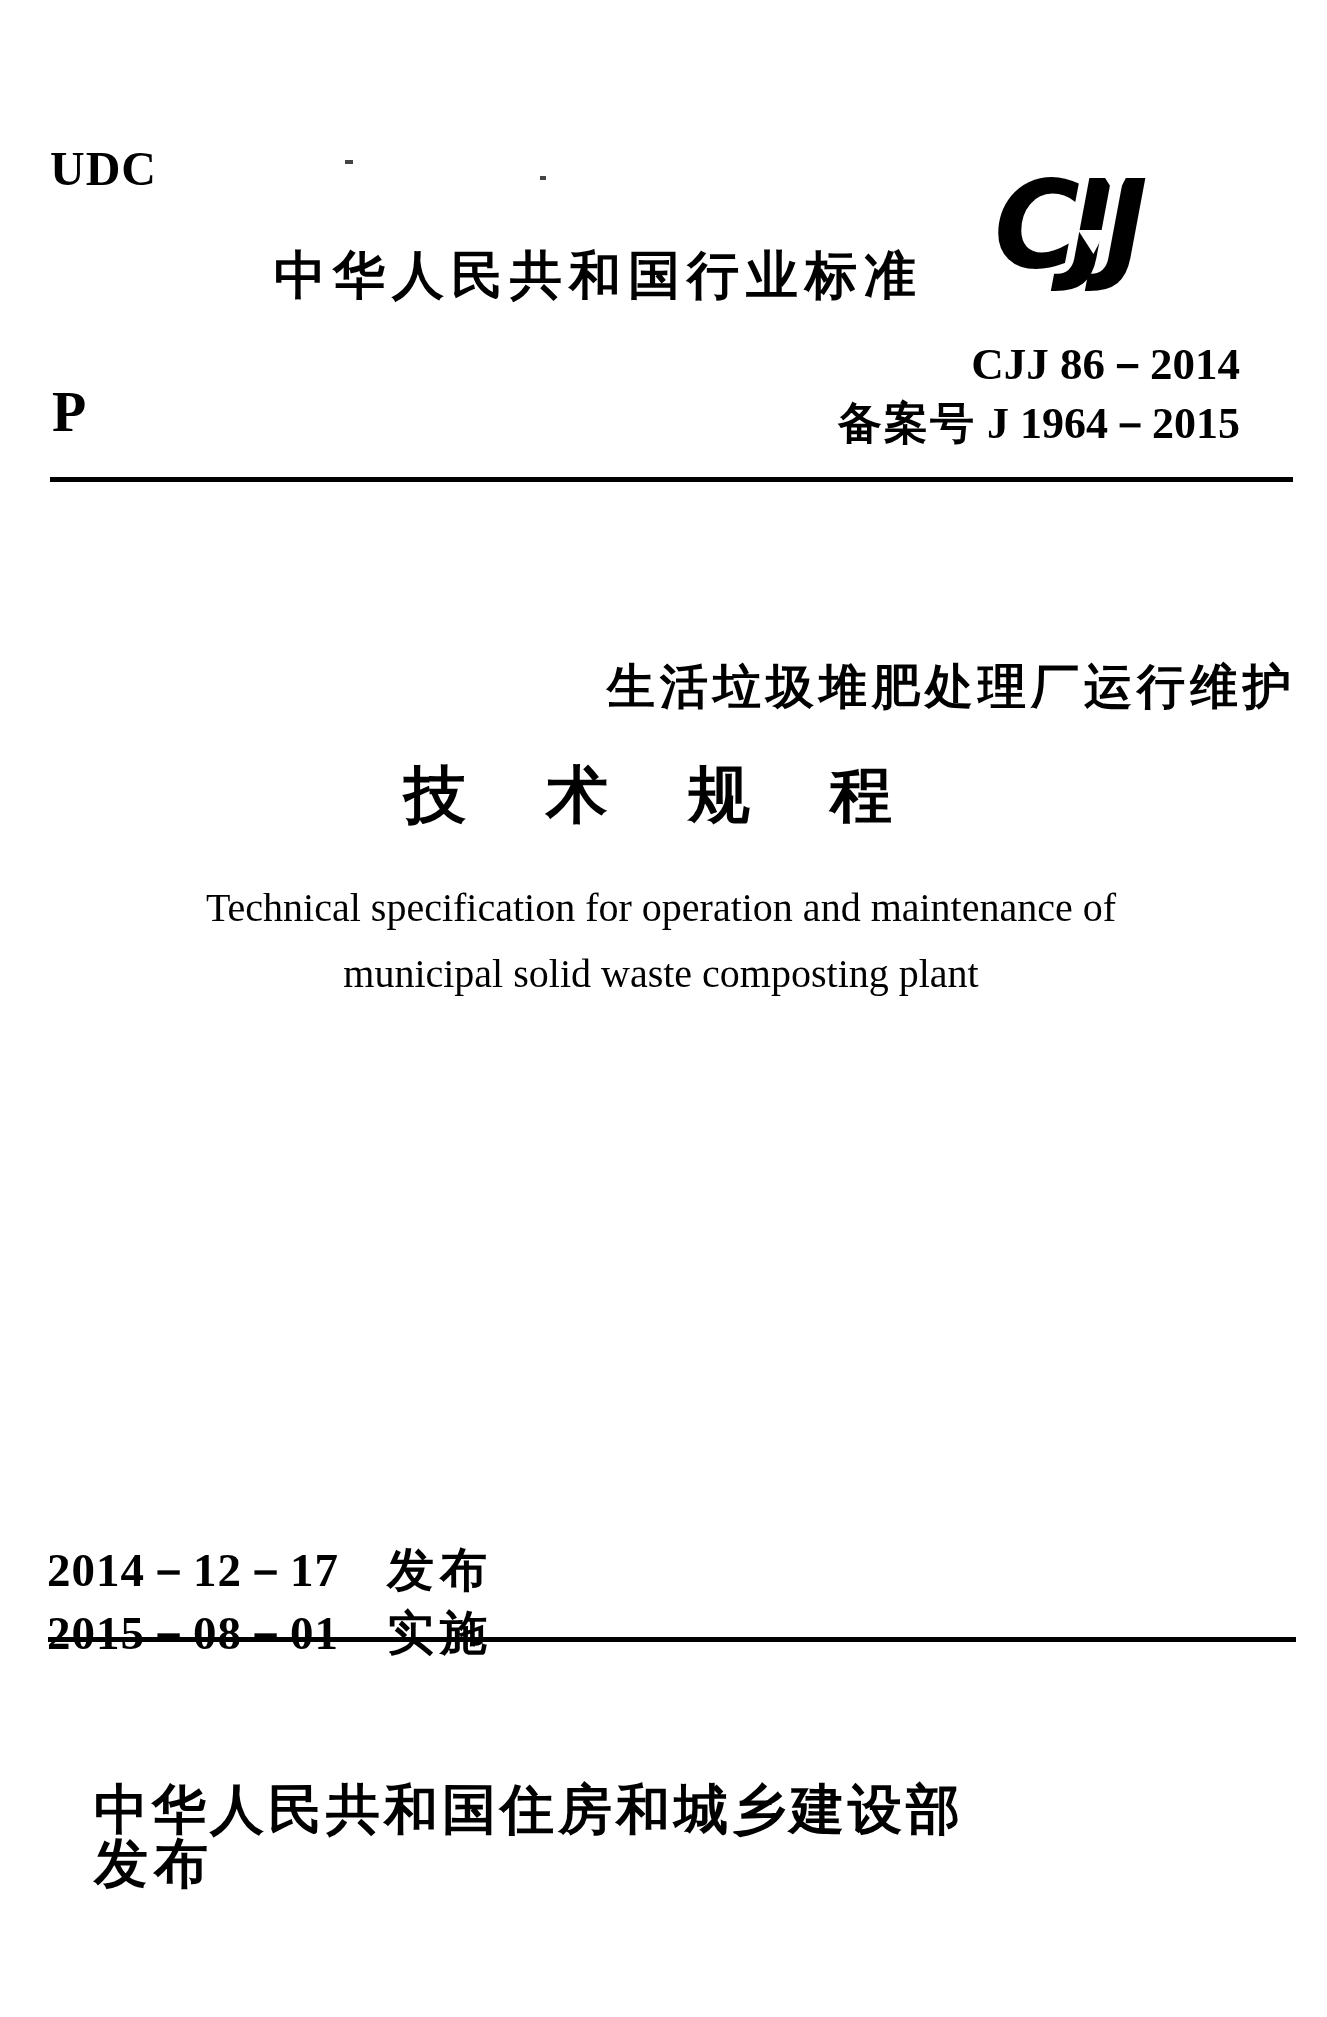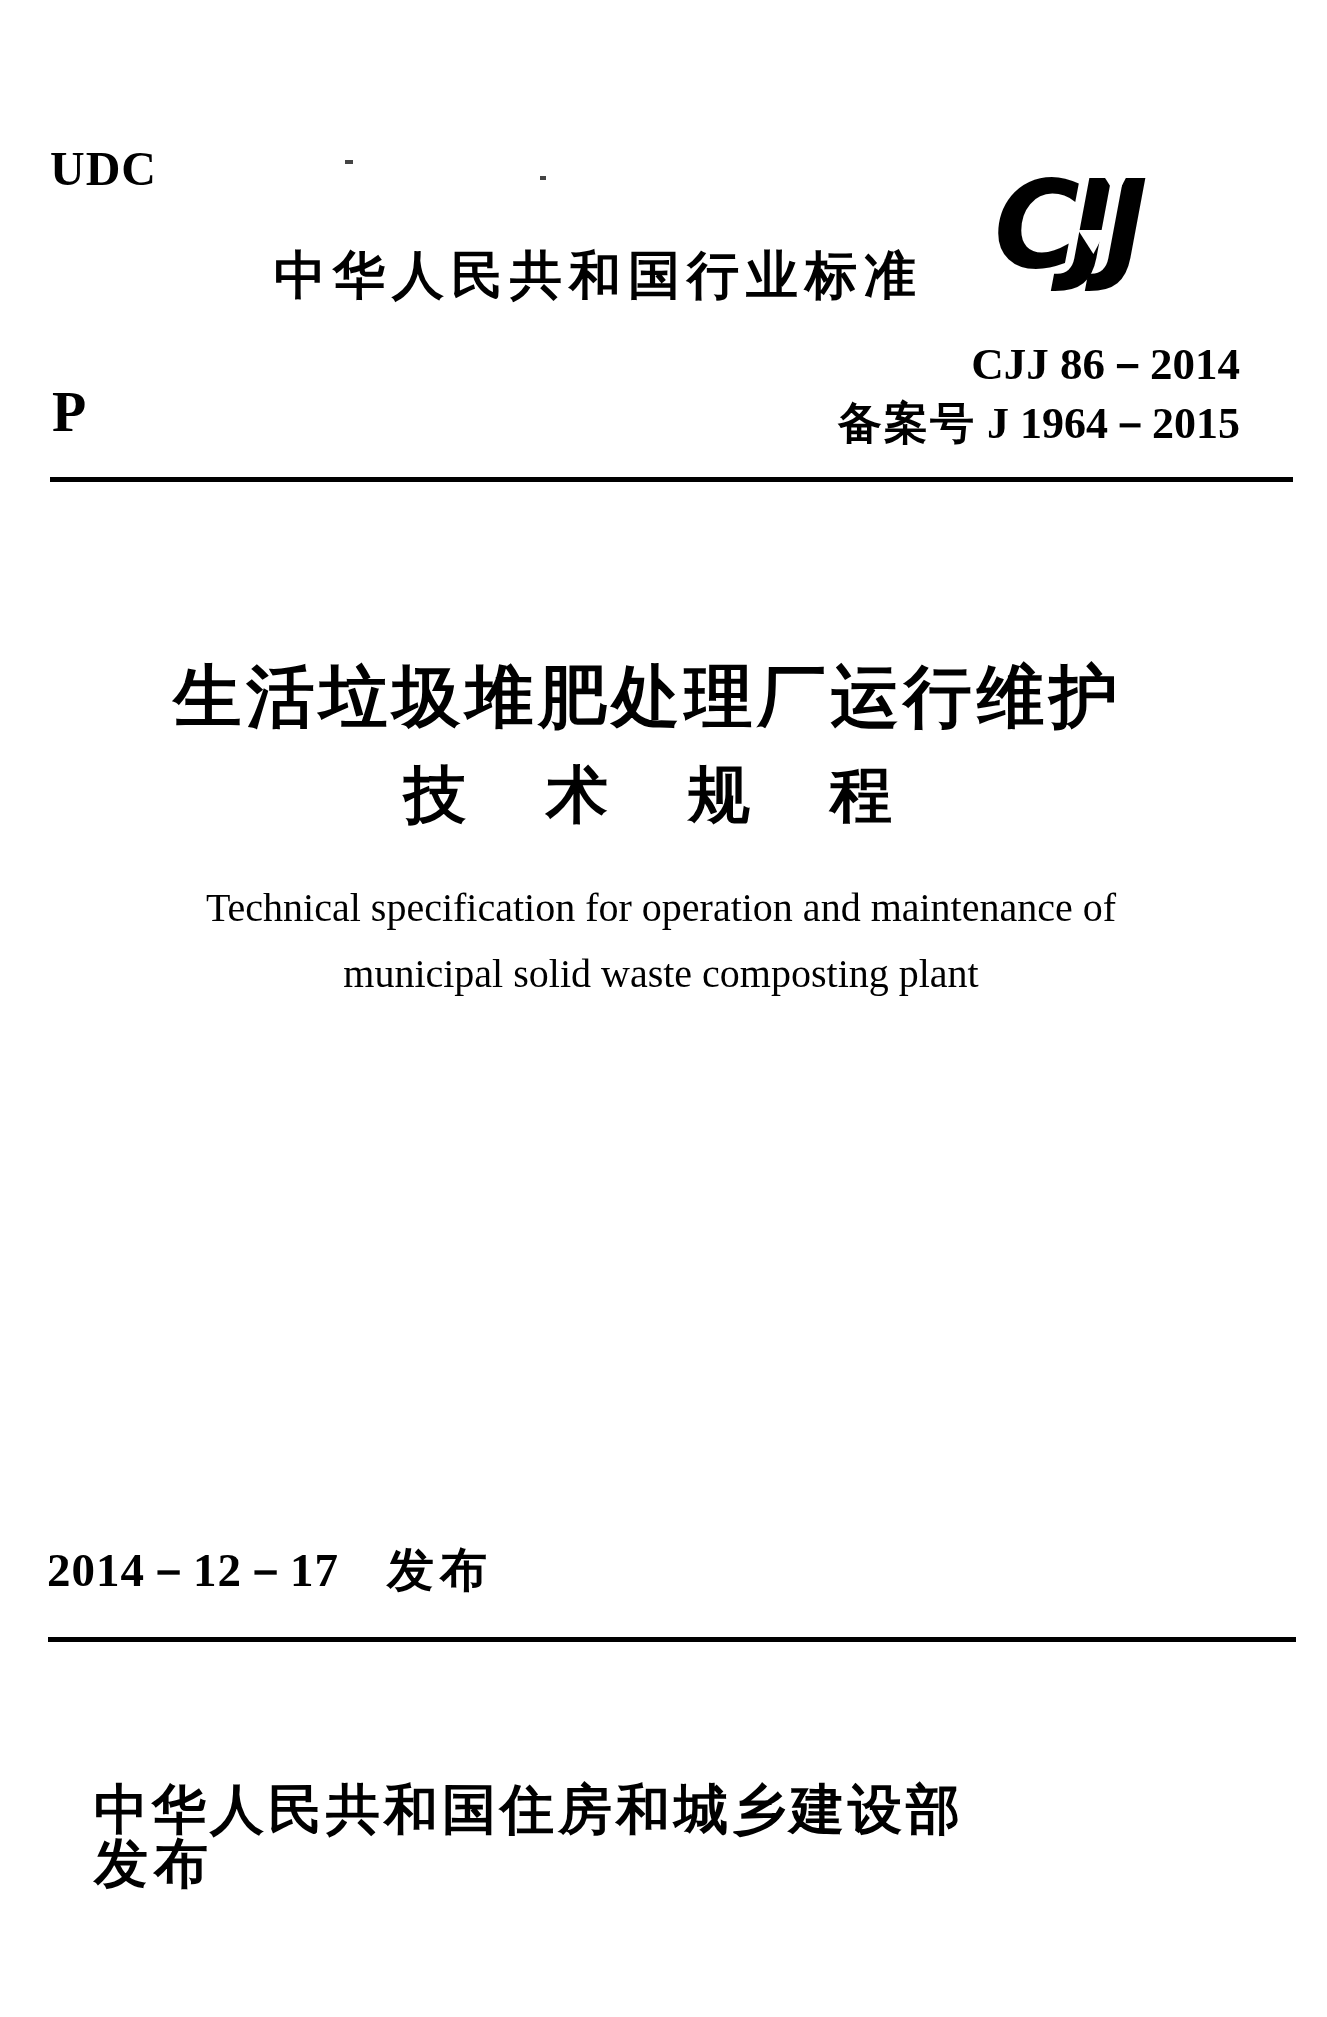--- a/index.html
+++ b/index.html
@@ -80,22 +80,23 @@
   .rule { position: absolute; background: #000; height: 5px; }
   .rule.top-rule    { left: 50px; top: 477px;  width: 1243px; }
   .rule.bottom-rule { left: 48px; top: 1637px; width: 1248px; }
 
   
   .title-wrap { left: 0; width: 1296px; text-align: center; white-space: nowrap; }
   .title-cn-1 {
     top: 663px;
     font-family: "Liberation Serif", serif;
     font-weight: 600;
-    font-size: 68px;
+    font-size: 48px;
     letter-spacing: 5px;
+    text-align: right;
   }
   .title-cn-2 {
     top: 764px;
     font-family: "Liberation Serif", serif;
     font-weight: 600;
     font-size: 62px;
   }
   .title-cn-2 span { letter-spacing: 80px; margin-right: -80px; }
 
   .title-en { left: 0; width: 1322px; text-align: center; font: 40px "Liberation Serif", serif; white-space: nowrap; }
@@ -177,20 +178,24 @@
 </div>
 
 <div class="abs title-en l1">Technical specification for operation and maintenance of</div>
 <div class="abs title-en l2">municipal solid waste composting plant</div>
 
 <div class="dates-row">
   <div class="date-group">
     <span class="date-num">2014－12－17</span>
     <span class="date-label">发布</span>
   </div>
+  <div class="date-group">
+    <span class="date-num">2015－08－01</span>
+    <span class="date-label">实施</span>
+  </div>
 </div>
 
 <div class="rule bottom-rule"></div>
 
 <div class="publisher-row">
   <span class="publisher-name">中华人民共和国住房和城乡建设部</span>
   <span class="publish-label">发布</span>
 </div>
 
 <div class="speck s1"></div>

